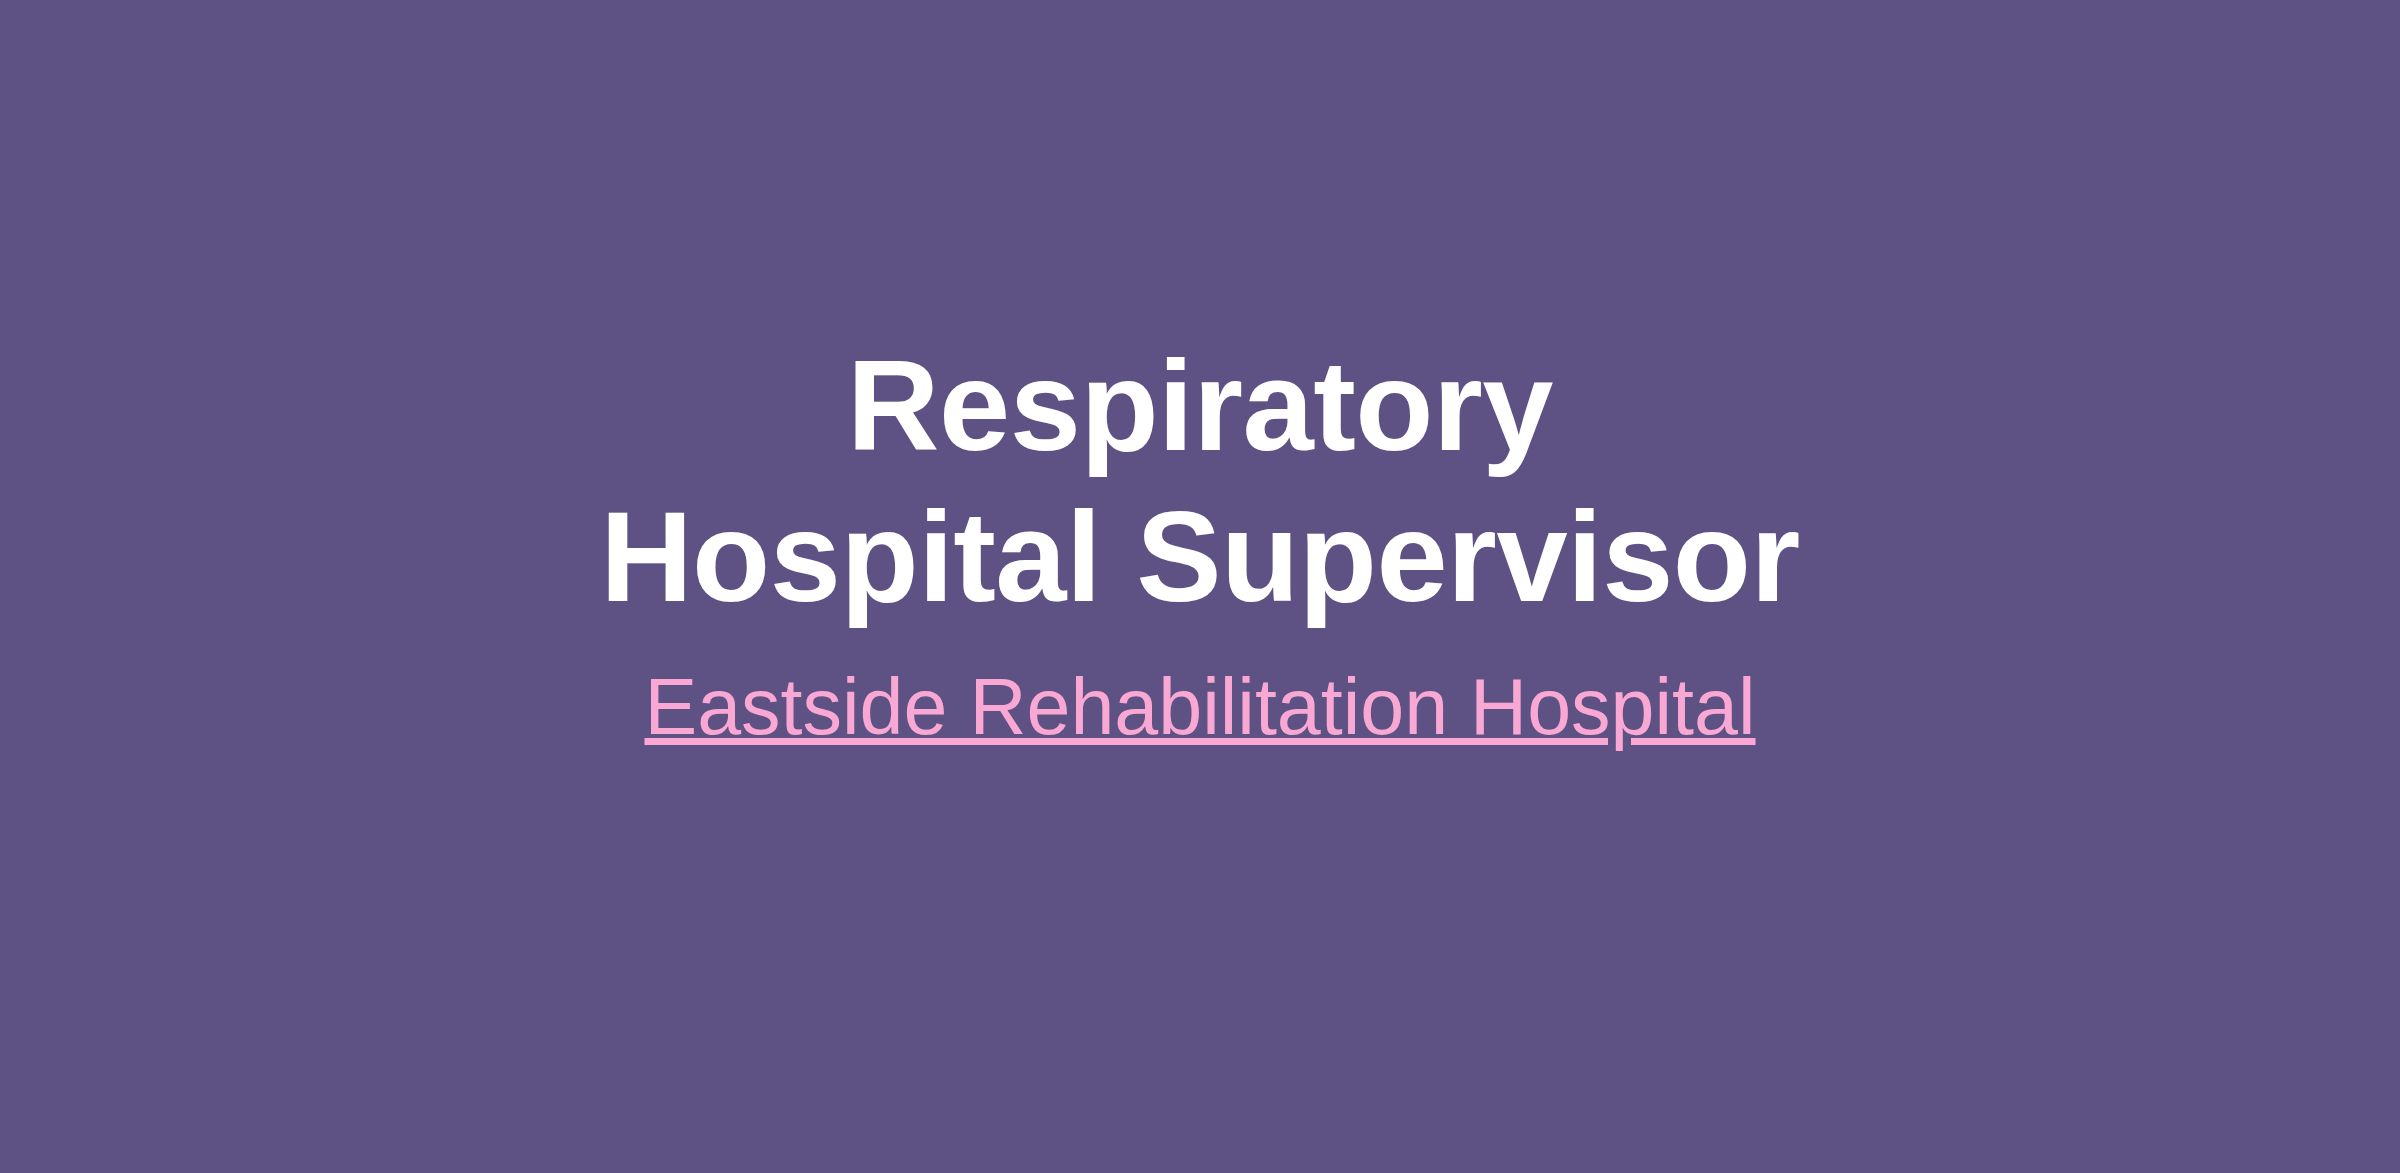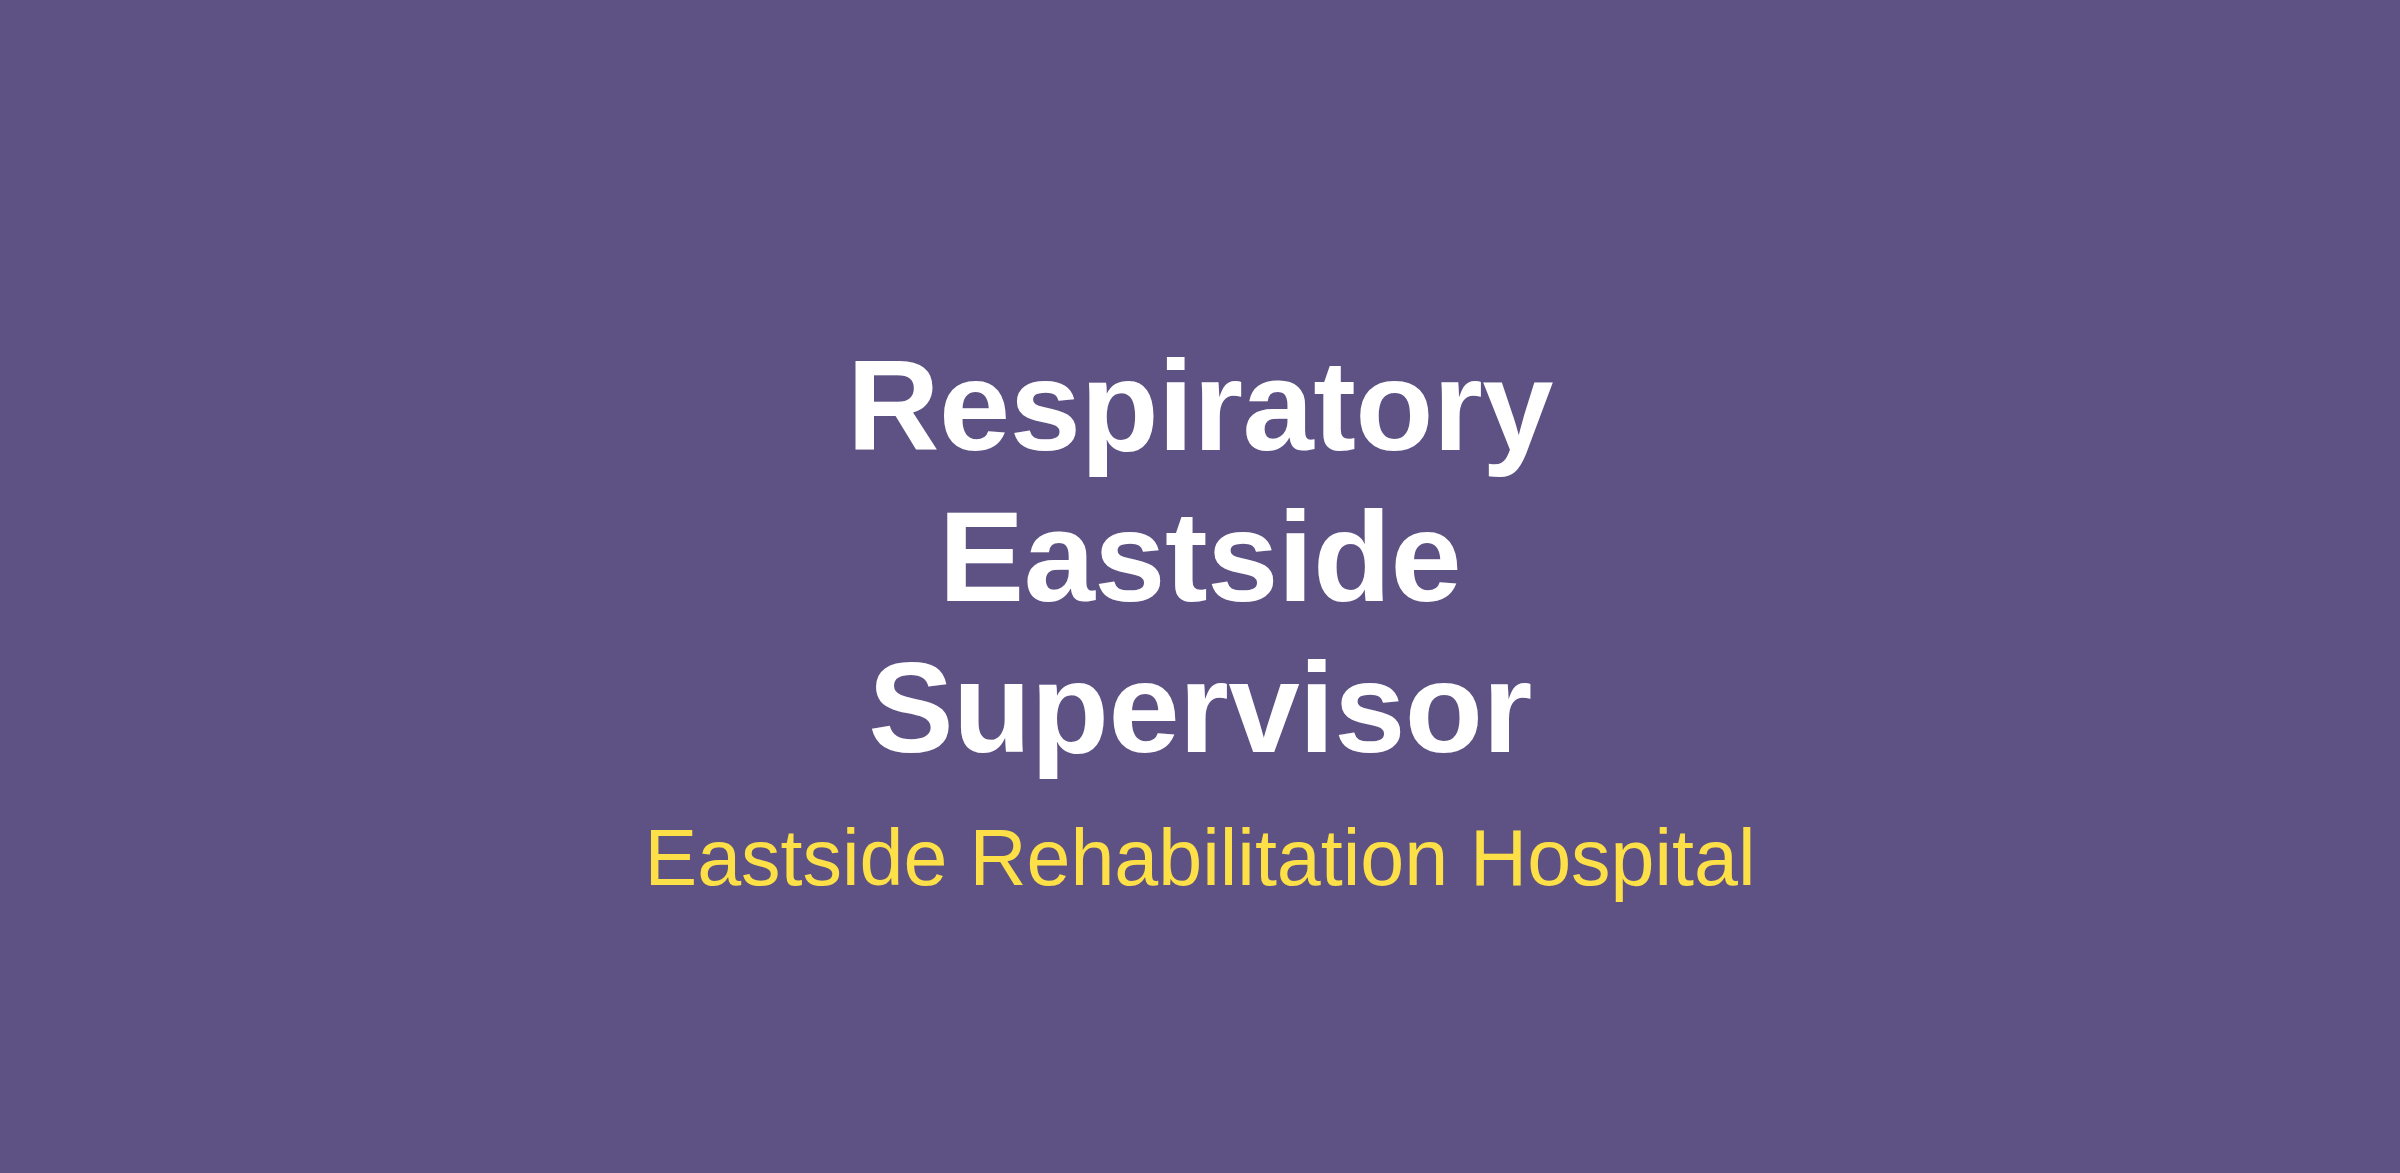--- a/index.html
+++ b/index.html
@@ -69,18 +69,18 @@
     word-wrap: break-word;
   }
 </style>
 </head>
 <body>
 
 <div class="hero-banner" style="background-color: rgb(94, 81, 131);">
 
   <div class="hero-content">
 
-    <h1 class="hero-title" style="color: rgb(255, 255, 255);">Respiratory Eastside Supervisor</h1>
+    <h1 class="hero-title" style="color: rgb(255, 255, 255);">Respiratory Hospital Supervisor</h1>
 
-    <p class="hero-subtitle" style="color: #fde047;">Eastside Rehabilitation Hospital</p>
+    <p class="hero-subtitle" style="color: #f9a8d4; text-decoration: underline;">Eastside Rehabilitation Hospital</p>
 
   </div>
 </div>
 
 </body></html>

